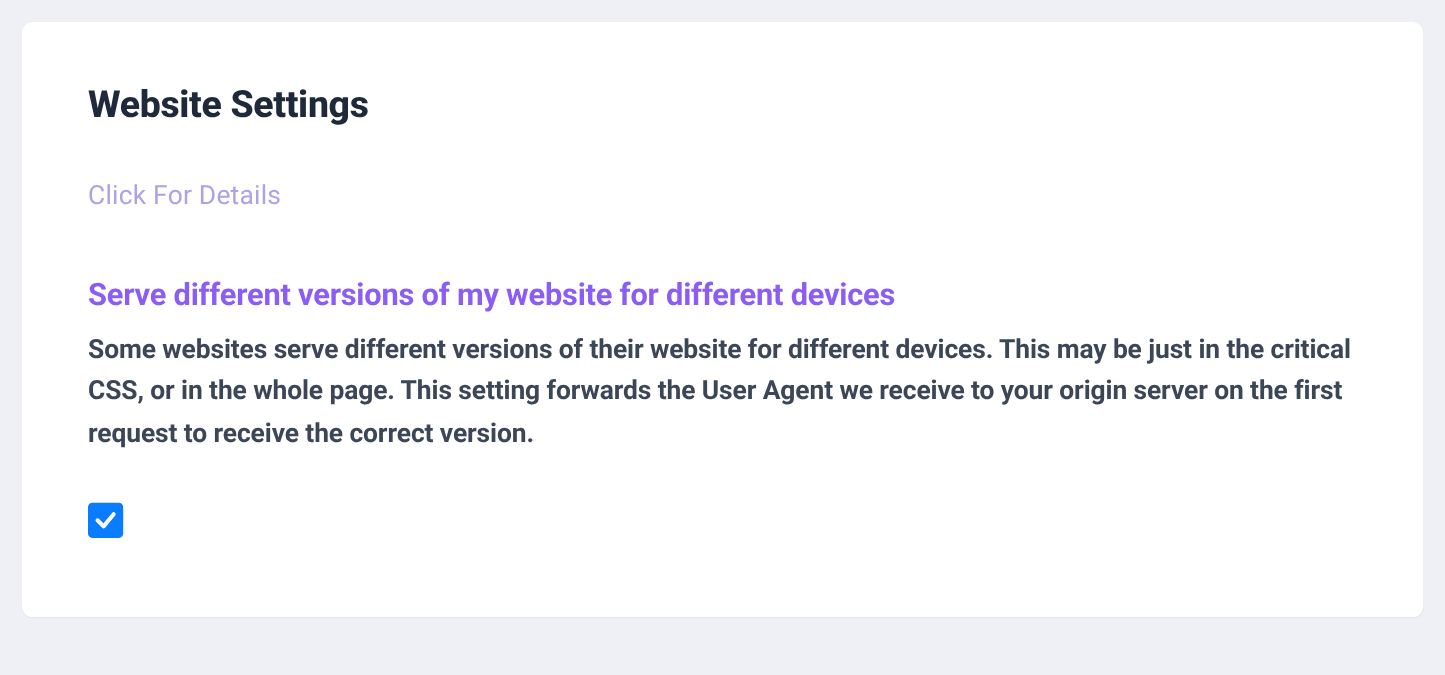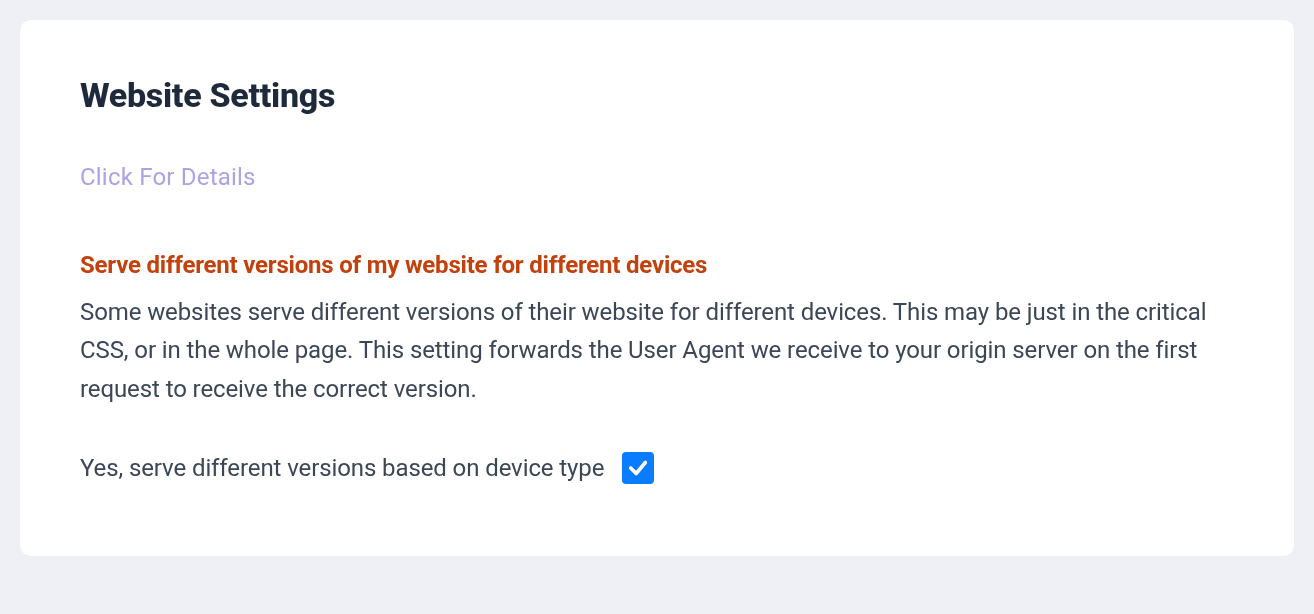--- a/index.html
+++ b/index.html
@@ -39,29 +39,29 @@
       display: inline-block;
       font-size: 24px;
       font-weight: 400;
       color: #aea1e6;
       text-decoration: none;
       cursor: pointer;
       margin-bottom: 60px;
       letter-spacing: 0.2px;
     }
     .sub-heading {
-      font-size: 24px;
+      font-size: 28px;
       font-weight: 700;
-      color: #c2410c;
+      color: #8b5cf6;
       margin-bottom: 14px;
       letter-spacing: -0.2px;
     }
     .description {
       font-size: 24px;
-      font-weight: 400;
+      font-weight: 700;
       color: #3b4657;
       line-height: 1.6;
       margin-bottom: 44px;
       letter-spacing: -0.1px;
     }
     .checkbox-row {
       display: flex;
       align-items: center;
       gap: 18px;
     }
@@ -111,21 +111,20 @@
   <h1 class="page-title">Website Settings</h1>
 
 
   <a class="details-link">Click For Details</a>
 
   <h3 class="sub-heading">Serve different versions of my website for different devices</h3>
 
   <p class="description">Some websites serve different versions of their website for different devices. This may be just in the critical CSS, or in the whole page. This setting forwards the User Agent we receive to your origin server on the first request to receive the correct version.</p>
 
   <div class="checkbox-row">
-    <span class="checkbox-label">Yes, serve different versions based on device type</span>
     <label class="checkbox-wrapper">
       <input type="checkbox" class="checkbox-input" checked="" style="">
       <span class="checkbox-visual">
         <svg viewBox="0 0 24 24">
           <polyline points="4 12 10 18 20 6"></polyline>
         </svg>
       </span>
     </label>
   </div>
 </div>

